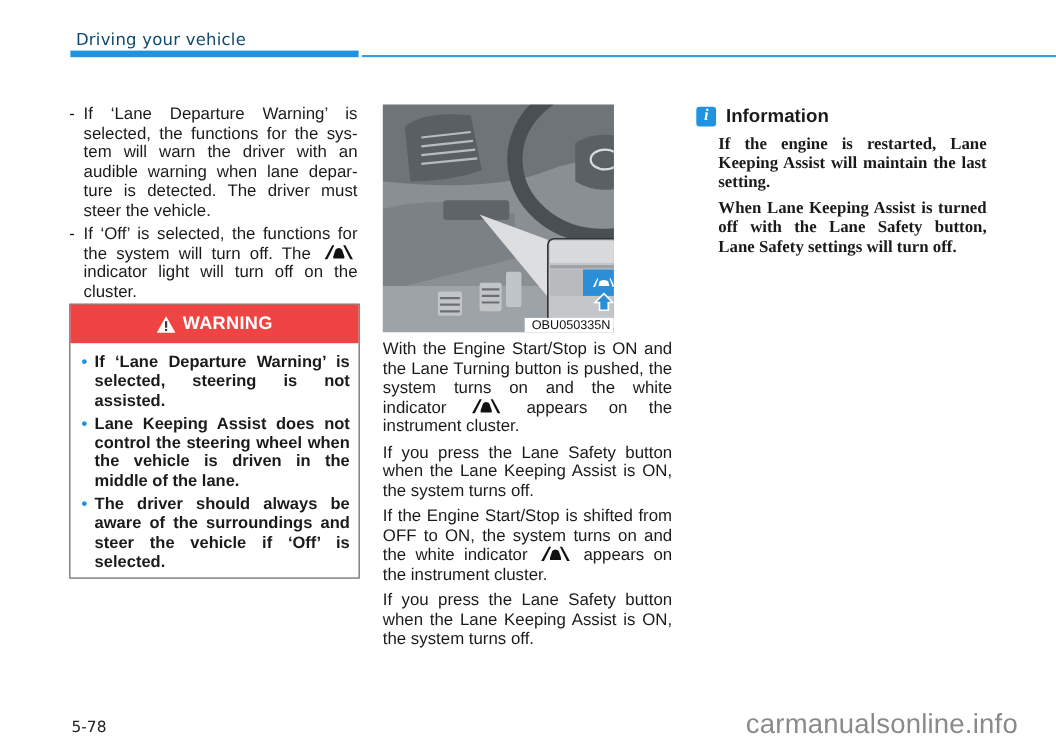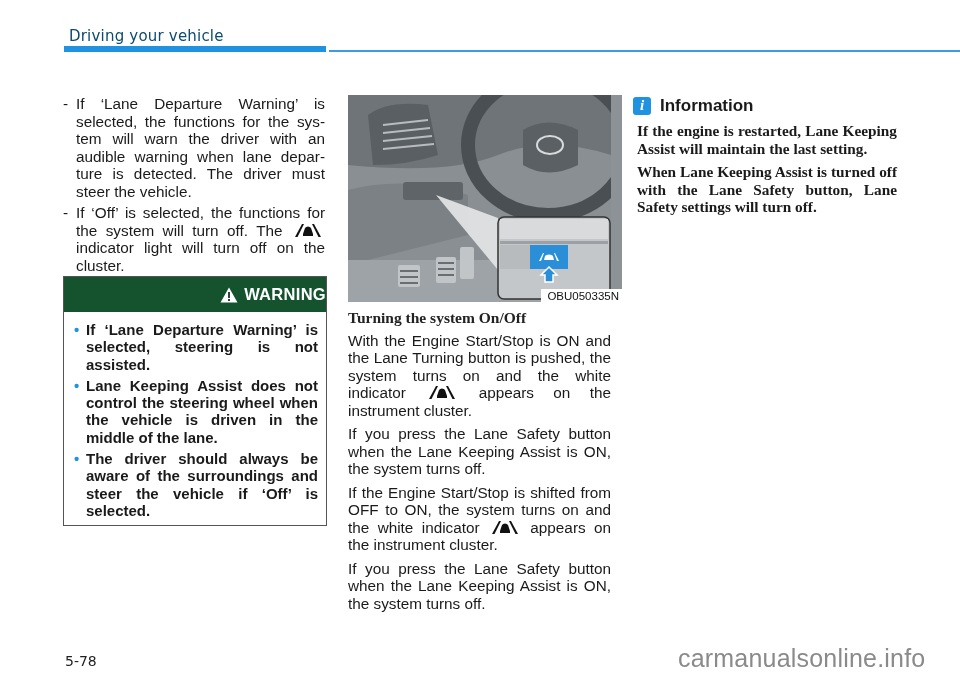--- a/index.html
+++ b/index.html
@@ -15,36 +15,36 @@
   .col2 { left: 348px; top: 309px; width: 263px; }
   .col3 { left: 637px; top: 97px; width: 260px; }
 
   .dash-item { display: flex; text-align: justify; margin-bottom: 4px; }
   .dash-item .dash { width: 13px; flex: none; }
   .dash-item .txt { flex: 1; text-align: justify; }
 
   .ind-icon { display: inline-block; width: 34px; height: 14px; vertical-align: -1px; }
 
   .warning-box { position: absolute; left: 63px; top: 276px; width: 264px; height: 250px; border: 1px solid #555; }
-  .warning-head { height: 35px; background: #14532d; color: #fff; display: flex; align-items: center; justify-content: flex-end; font-weight: bold; font-size: 16.5px; letter-spacing: 0.3px; }
+  .warning-head { height: 35px; background: #ef4444; color: #fff; display: flex; align-items: center; justify-content: center; font-weight: bold; font-size: 16.5px; letter-spacing: 0.3px; }
   .warning-head svg { margin-right: 6px; }
   .warning-body { padding: 9px 8px 0 10px; font-weight: bold; font-size: 15px; line-height: 17.3px; }
   .bullet { display: flex; margin-bottom: 4px; }
   .bullet .dot { width: 12px; flex: none; color: #1f93e0; font-size: 15px; }
   .bullet .txt { flex: 1; text-align: justify; }
 
-  .photo { position: absolute; left: 348px; top: 95px; width: 274px; height: 207px; background: #8d9296; overflow: hidden; }
+  .photo { position: absolute; left: 348px; top: 95px; width: 210px; height: 207px; background: #8d9296; overflow: hidden; }
   .photo-caption { position: absolute; right: 0; bottom: 0; background: #fff; color: #111; font-size: 11.5px; padding: 1px 3px 0 6px; }
 
   .sec-title { font-family: "Liberation Serif", serif; font-weight: bold; font-size: 15.5px; margin-bottom: 5px; color: #222; }
   .para { text-align: justify; margin-bottom: 6px; }
 
   .info-head { display: flex; align-items: center; font-weight: bold; font-size: 17px; margin-bottom: 7px; }
   .info-icon { width: 18px; height: 18px; border-radius: 3px; background: #1f93e0; color: #fff; font-family: "Liberation Serif", serif; font-style: italic; font-weight: bold; font-size: 15px; display: flex; align-items: center; justify-content: center; margin-right: 9px; margin-left: -4px; }
-  .info-para { font-family: "Liberation Serif", serif; font-weight: bold; font-size: 15.3px; line-height: 17.5px; text-align: justify; margin-bottom: 6px; }
+  .info-para { font-family: "Liberation Serif", serif; font-weight: bold; font-size: 15.3px; line-height: 17.5px; text-align: justify; margin-bottom: 6px; margin-left: 16px; }
 
   .page-number { position: absolute; left: 65px; top: 653px; font-size: 14px; font-family: "DejaVu Sans", sans-serif; color: #222; }
   .watermark { position: absolute; left: 678px; top: 644px; font-size: 25px; color: #8a8a8a; letter-spacing: 0.2px; }
 </style>
 </head>
 <body>
 
 <div class="header-title">Driving your vehicle</div>
 <div class="header-bar-thick"></div>
 <div class="header-bar-thin"></div>
@@ -129,21 +129,20 @@
     <rect x="152" y="146" width="108" height="3" fill="#9da1a5"></rect>
     <rect x="152" y="150" width="55" height="24" fill="#b7bbbe"></rect>
     <rect x="182" y="150" width="38" height="24" fill="#2a8fd6"></rect>
     <path d="M191 166 L195 158 L196 158 L193 166Z M196 165 L197 161 Q198 159.5 201 159.5 Q204 159.5 205 161 L206 165Z M211 166 L207 158 L206 158 L209 166Z" fill="#fff"></path>
     <path d="M201 172 L209 180 L205 180 L205 187 L197 187 L197 180 L193 180Z" fill="#2a8fd6" stroke="#fff" stroke-width="1.5"></path>
   </svg>
   <div class="photo-caption">OBU050335N</div>
 </div>
 
 <div class="col col2">
-  <div class="sec-title">Turning the system On/Off</div>
   <div class="para">
     <span>With the Engine Start/Stop is ON and the Lane Turning button is pushed, the system turns on and the white indicator</span>
     <svg class="ind-icon" viewBox="0 0 34 14">
         <path d="M4 14 L11 1 L13 1 L6.5 14Z" fill="#111"></path>
         <path d="M12 11 L14 5 Q15 3.5 17 3.5 Q19 3.5 20 5 L22 11 L22 13 L12 13Z" fill="#111"></path>
         <path d="M30 14 L23 1 L21 1 L27.5 14Z" fill="#111"></path>
       </svg>
     <span>appears on the instrument cluster.</span>
   </div>
   <div class="para">If you press the Lane Safety button when the Lane Keeping Assist is ON, the system turns off.</div>

